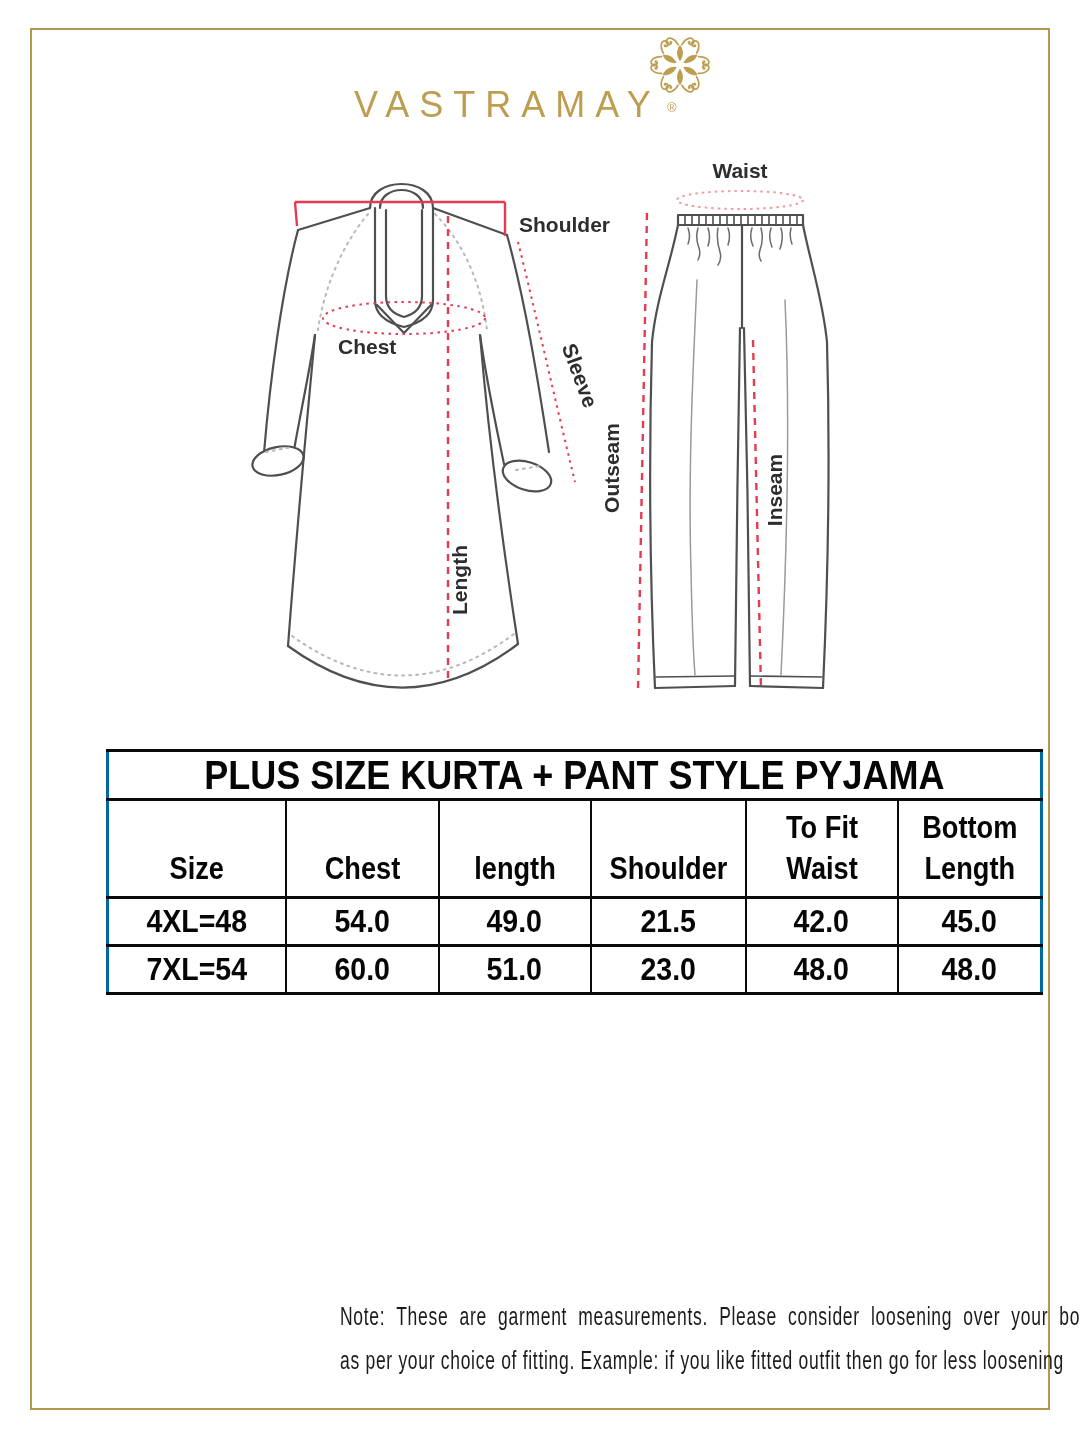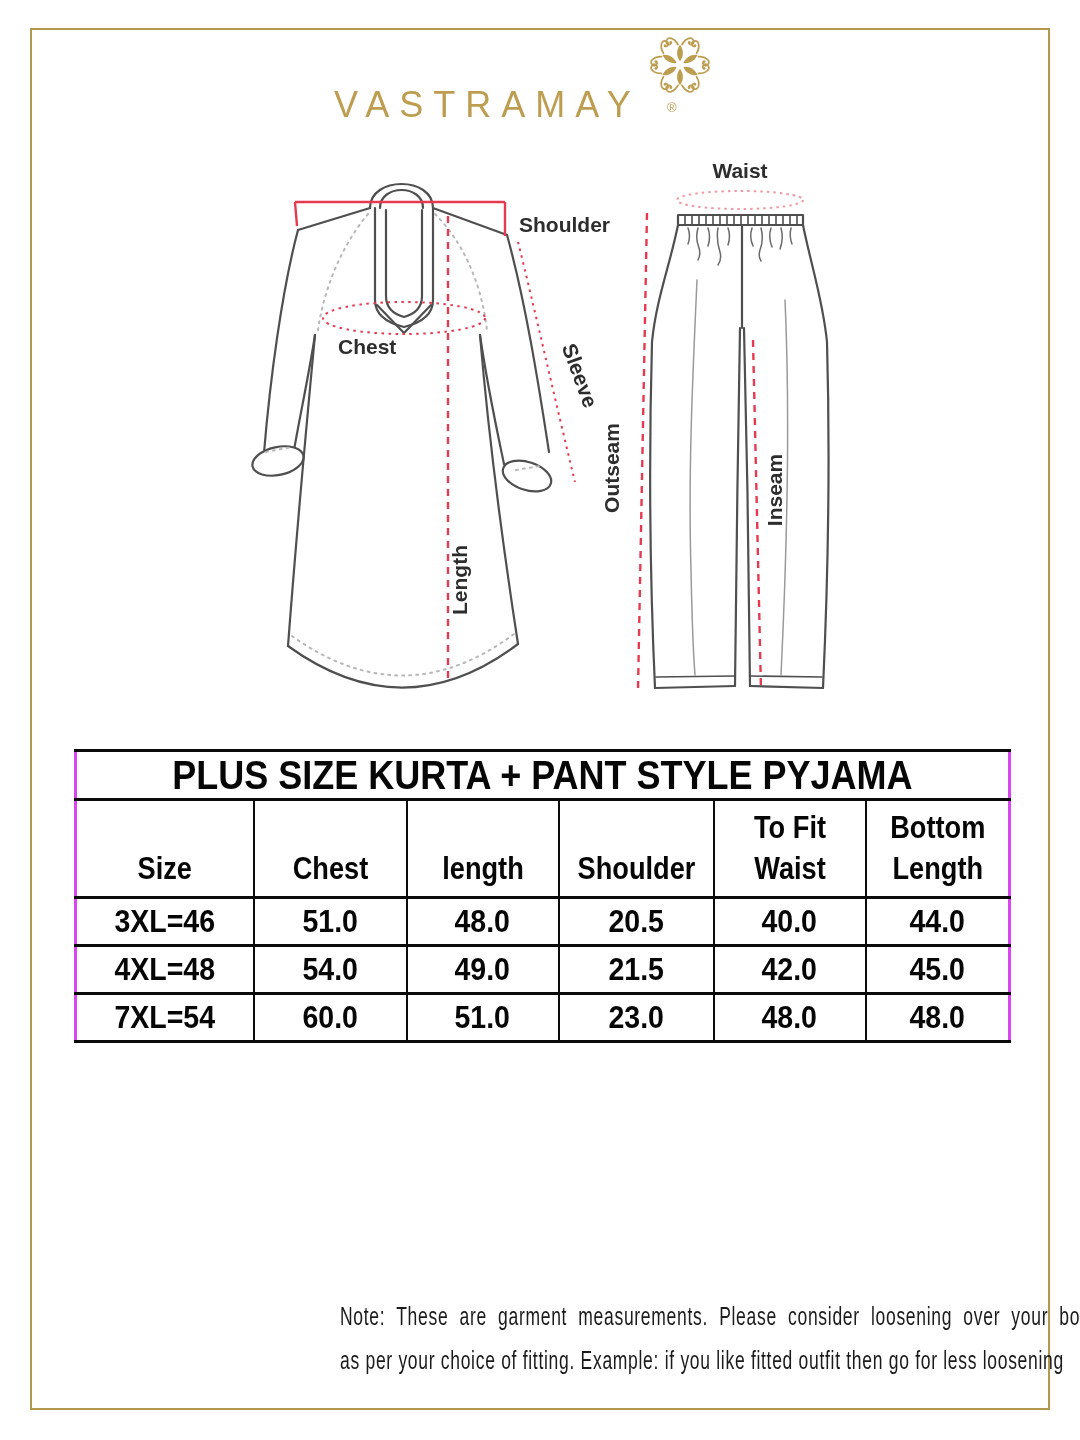--- a/index.html
+++ b/index.html
@@ -1,33 +1,33 @@
 <!DOCTYPE html>
 <html><head>
 <meta charset="utf-8">
 <style>
   html,body{margin:0;padding:0;background:#ffffff;}
   .page{position:relative;width:1080px;height:1440px;background:#ffffff;overflow:hidden;
         font-family:"Liberation Sans",sans-serif;}
   .frame{position:absolute;left:30px;top:28px;width:1016px;height:1378px;
          border:2px solid #b2974e;}
   
-  .brand{position:absolute;left:334px;top:84px;font-size:36px;font-weight:400;
+  .brand{position:absolute;left:354px;top:84px;font-size:36px;font-weight:400;
          color:#bd9e51;letter-spacing:10px;white-space:nowrap;}
   .logo-icon{position:absolute;left:650px;top:36px;width:60px;height:58px;}
   .regmark{position:absolute;left:667px;top:100px;font-size:13px;color:#bd9e51;}
   
   .diagram{position:absolute;left:30px;top:150px;width:1020px;height:600px;}
   .diagram text{font-family:"Liberation Sans",sans-serif;font-size:21px;font-weight:600;fill:#2d2d2d;}
   
   table.size-chart{position:absolute;left:74px;top:749px;width:934px;
         border-collapse:collapse;table-layout:fixed;}
   table.size-chart td,table.size-chart th{border:2px solid #0a0a0a;border-top-width:3px;
         border-bottom-width:3px;text-align:center;color:#060606;padding:0;}
-  table.size-chart{border:3px solid #d946ef;}
+  table.size-chart{border:3px solid #0369a1;margin-left:32px;}
   td.t-title{height:46px;}
   td.t-title span{display:inline-block;font-size:40px;font-weight:bold;
         transform:scaleX(.9);white-space:nowrap;}
   td.t-sub{height:42px;}
   td.t-sub span{display:inline-block;font-size:29px;font-weight:bold;transform:scaleX(.8);}
   table.size-chart th{height:88px;vertical-align:bottom;padding-bottom:7px;font-weight:bold;text-align:center;}
   .hl{display:block;font-size:32px;font-weight:bold;line-height:1.28;
       transform:scaleX(.85);transform-origin:50% 100%;}
   td.dcell{height:45px;}
   td.dcell span{display:inline-block;font-size:31px;font-weight:bold;transform:scaleX(.92);}
@@ -179,28 +179,20 @@
       <th>
             <span class="hl">To Fit</span>
             <span class="hl">Waist</span>
           </th>
       <th>
             <span class="hl">Bottom</span>
             <span class="hl">Length</span>
           </th>
     </tr>
     <tr>
-      <td class="dcell"><span>3XL=46</span></td>
-      <td class="dcell"><span>51.0</span></td>
-      <td class="dcell"><span>48.0</span></td>
-      <td class="dcell"><span>20.5</span></td>
-      <td class="dcell"><span>40.0</span></td>
-      <td class="dcell"><span>44.0</span></td>
-    </tr>
-    <tr>
       <td class="dcell"><span>4XL=48</span></td>
       <td class="dcell"><span>54.0</span></td>
       <td class="dcell"><span>49.0</span></td>
       <td class="dcell"><span>21.5</span></td>
       <td class="dcell"><span>42.0</span></td>
       <td class="dcell"><span>45.0</span></td>
     </tr>
     <tr>
       <td class="dcell"><span>7XL=54</span></td>
       <td class="dcell"><span>60.0</span></td>

